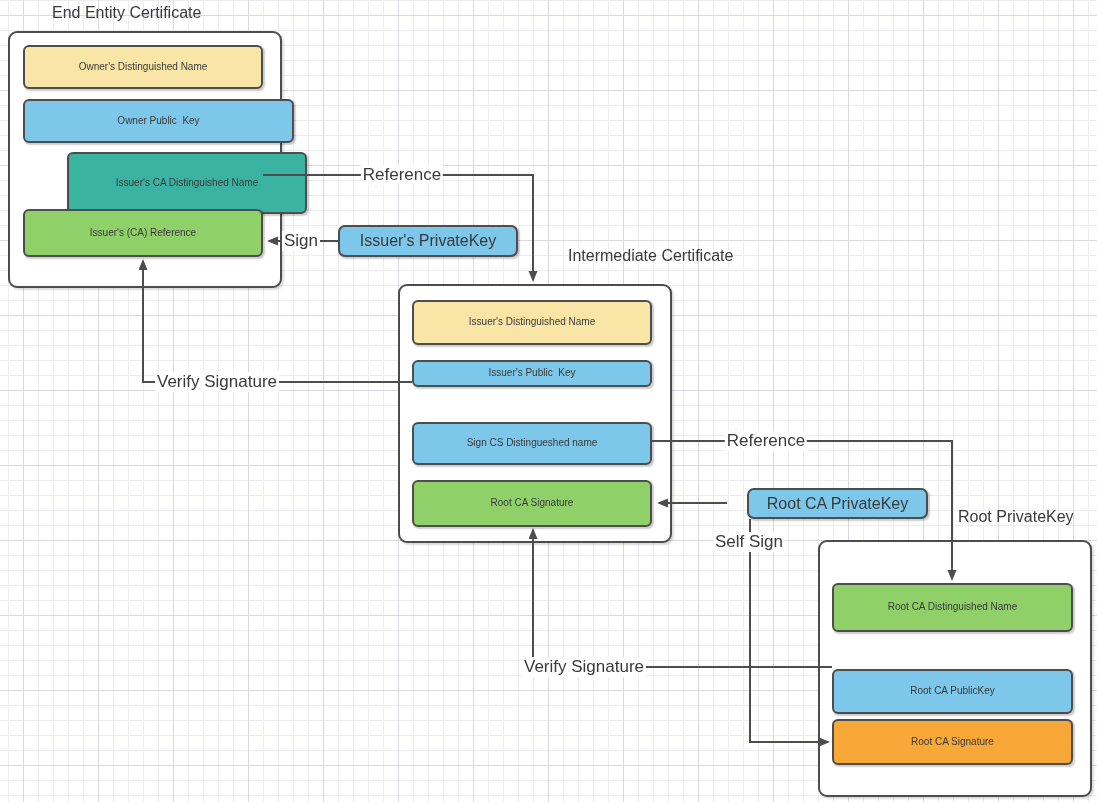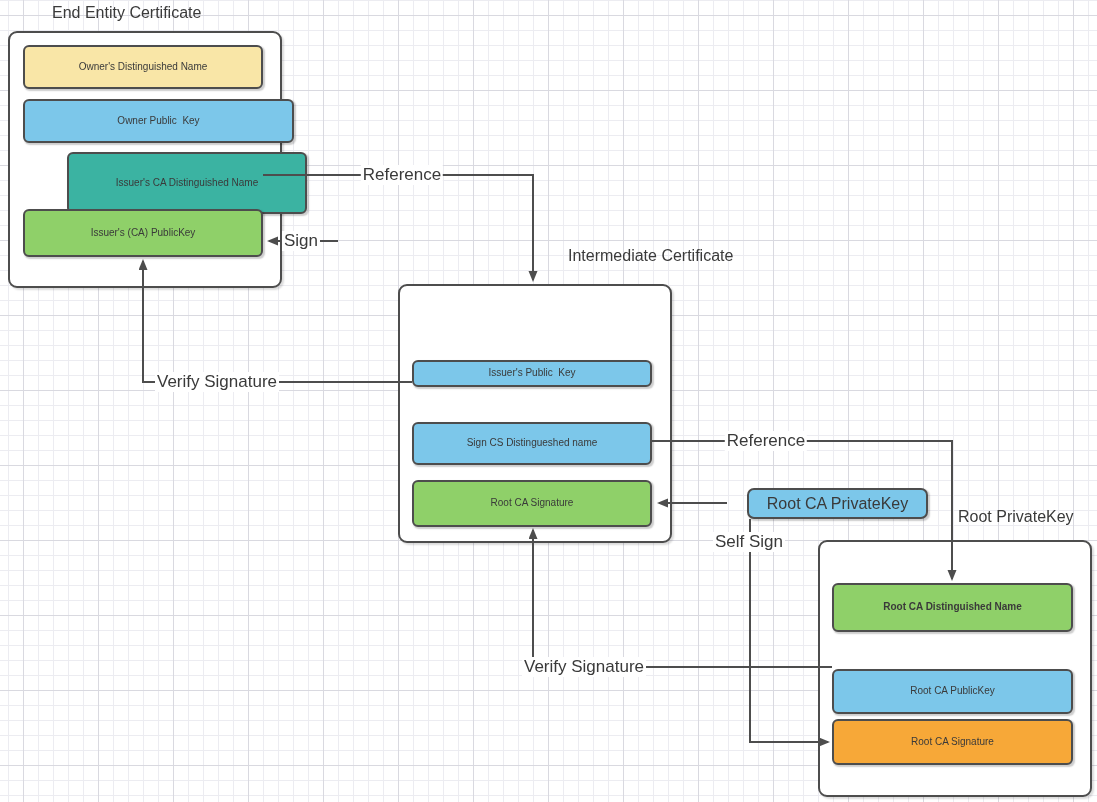--- a/index.html
+++ b/index.html
@@ -57,30 +57,32 @@
   <div class="container" style="left:398px;top:284px;width:270px;height:255px;"></div>
   <div class="container" style="left:818px;top:540px;width:270px;height:253px;"></div>
 
   <div class="ctitle" style="left:52px;top:4px;">End Entity Certificate</div>
   <div class="ctitle" style="left:568px;top:247px;">Intermediate Certificate</div>
   <div class="ctitle" style="left:958px;top:508px;">Root PrivateKey</div>
 
   <div class="field c-yellow" style="left:23px;top:45px;width:240px;height:44px;">Owner's Distinguished Name</div>
   <div class="field c-blue" style="left:23px;top:99px;width:271px;height:44px;">Owner Public  Key</div>
   <div class="field c-teal" style="left:23px;top:152px;width:240px;height:62px;margin-left:44px;">Issuer's CA Distinguished Name</div>
-  <div class="field c-green" style="left:23px;top:209px;width:240px;height:48px;">Issuer's (CA) PublicKey</div>
+  <div class="field c-green" style="left:23px;top:209px;width:240px;height:48px;">Issuer's (CA) Reference</div>
 
+  <div class="field c-yellow" style="left:412px;top:300px;width:240px;height:45px;">Issuer's Distinguished Name</div>
   <div class="field c-blue" style="left:412px;top:360px;width:240px;height:27px;">Issuer's Public  Key</div>
   <div class="field c-blue" style="left:412px;top:422px;width:240px;height:43px;">Sign CS Distingueshed name</div>
   <div class="field c-green" style="left:412px;top:480px;width:240px;height:47px;">Root CA Signature</div>
 
-  <div class="field c-green" style="left:832px;top:583px;width:241px;height:49px;font-weight:bold;">Root CA Distinguished Name</div>
+  <div class="field c-green" style="left:832px;top:583px;width:241px;height:49px;">Root CA Distinguished Name</div>
   <div class="field c-blue" style="left:832px;top:645px;width:241px;height:45px;margin-top:24px;">Root CA PublicKey</div>
   <div class="field c-orange" style="left:832px;top:719px;width:241px;height:46px;">Root CA Signature</div>
 
+  <div class="keybox" style="left:338px;top:225px;width:180px;height:32px;">Issuer's PrivateKey</div>
   <div class="keybox" style="left:727px;top:488px;width:181px;height:31px;margin-left:20px;">Root CA PrivateKey</div>
 
   <svg class="connectors" width="1097" height="802" viewBox="0 0 1097 802">
     <defs>
       <marker id="arrow" markerUnits="userSpaceOnUse" markerWidth="12" markerHeight="10" refX="9" refY="4.5" orient="auto">
         <path d="M0,0 L11,4.5 L0,9 Z" style="fill:var(--stroke);stroke:none;"></path>
       </marker>
     </defs>
     <path d="M263,175 L533,175 L533,280" marker-end="url(#arrow)"></path>
     <path d="M338,241 L269,241" marker-end="url(#arrow)"></path>

